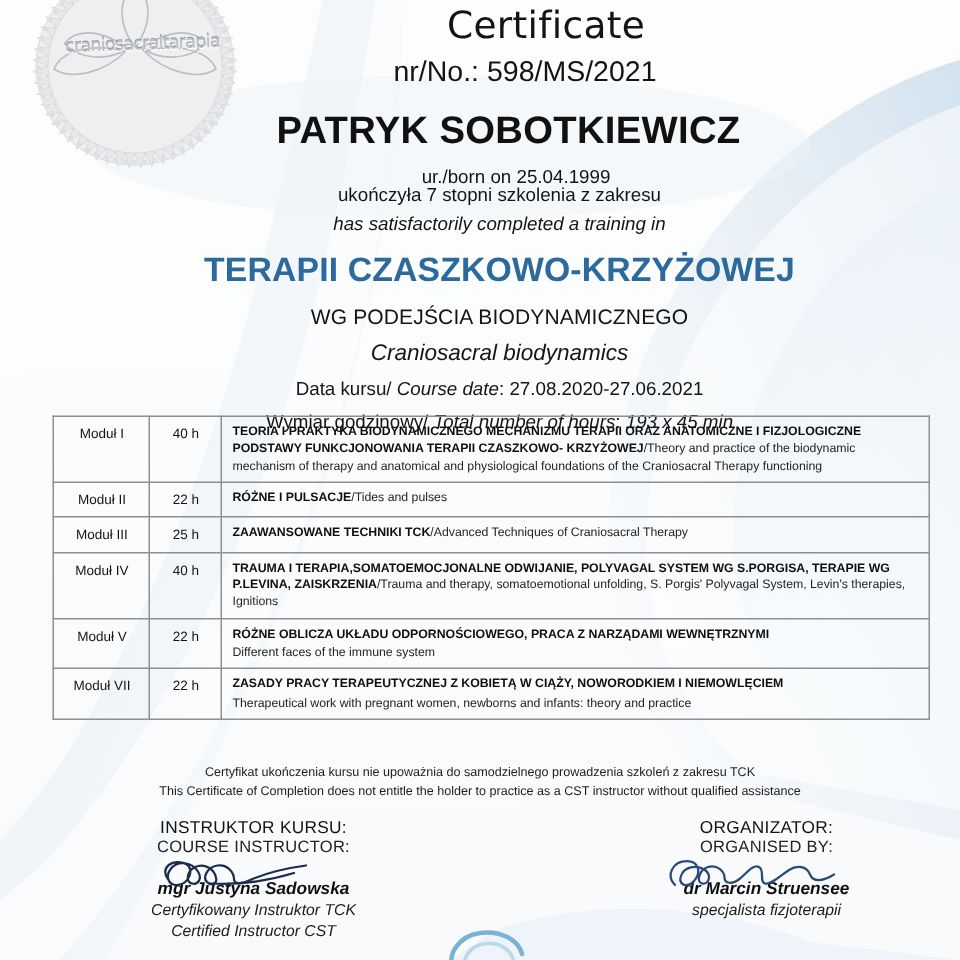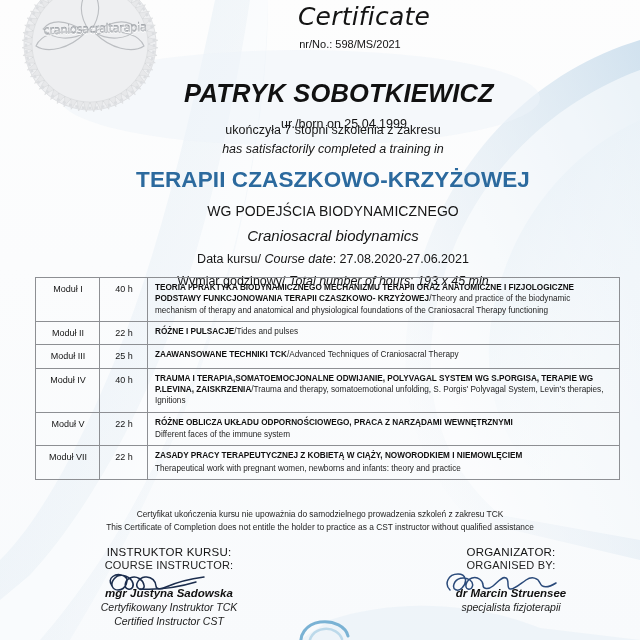--- a/index.html
+++ b/index.html
@@ -58,41 +58,39 @@
   .header {
     position: absolute;
     left: 0;
     top: 0;
     width: 640px;
     z-index: 3;
     text-align: center;
   }
   .cert-word {
     font-family: "DejaVu Sans", sans-serif;
-    font-style: italic;
     font-size: 25px;
     color: #141414;
     letter-spacing: 0.2px;
     margin-top: 2px;
     padding-left: 88px;
   }
   .cert-no {
-    font-size: 11px;
+    font-size: 19px;
     margin-top: 7px;
     padding-left: 60px;
     color: #141414;
   }
   .recipient {
     font-size: 25.5px;
     font-weight: bold;
     letter-spacing: 0.2px;
-    margin-top: 29px;
+    margin-top: 13px;
     padding-left: 38px;
     color: #111;
-    font-style: italic;
   }
   .born {
     font-size: 12.5px;
     margin-top: 9px;
     padding-left: 48px;
     color: #141414;
   }
 
   
   .body-block {

